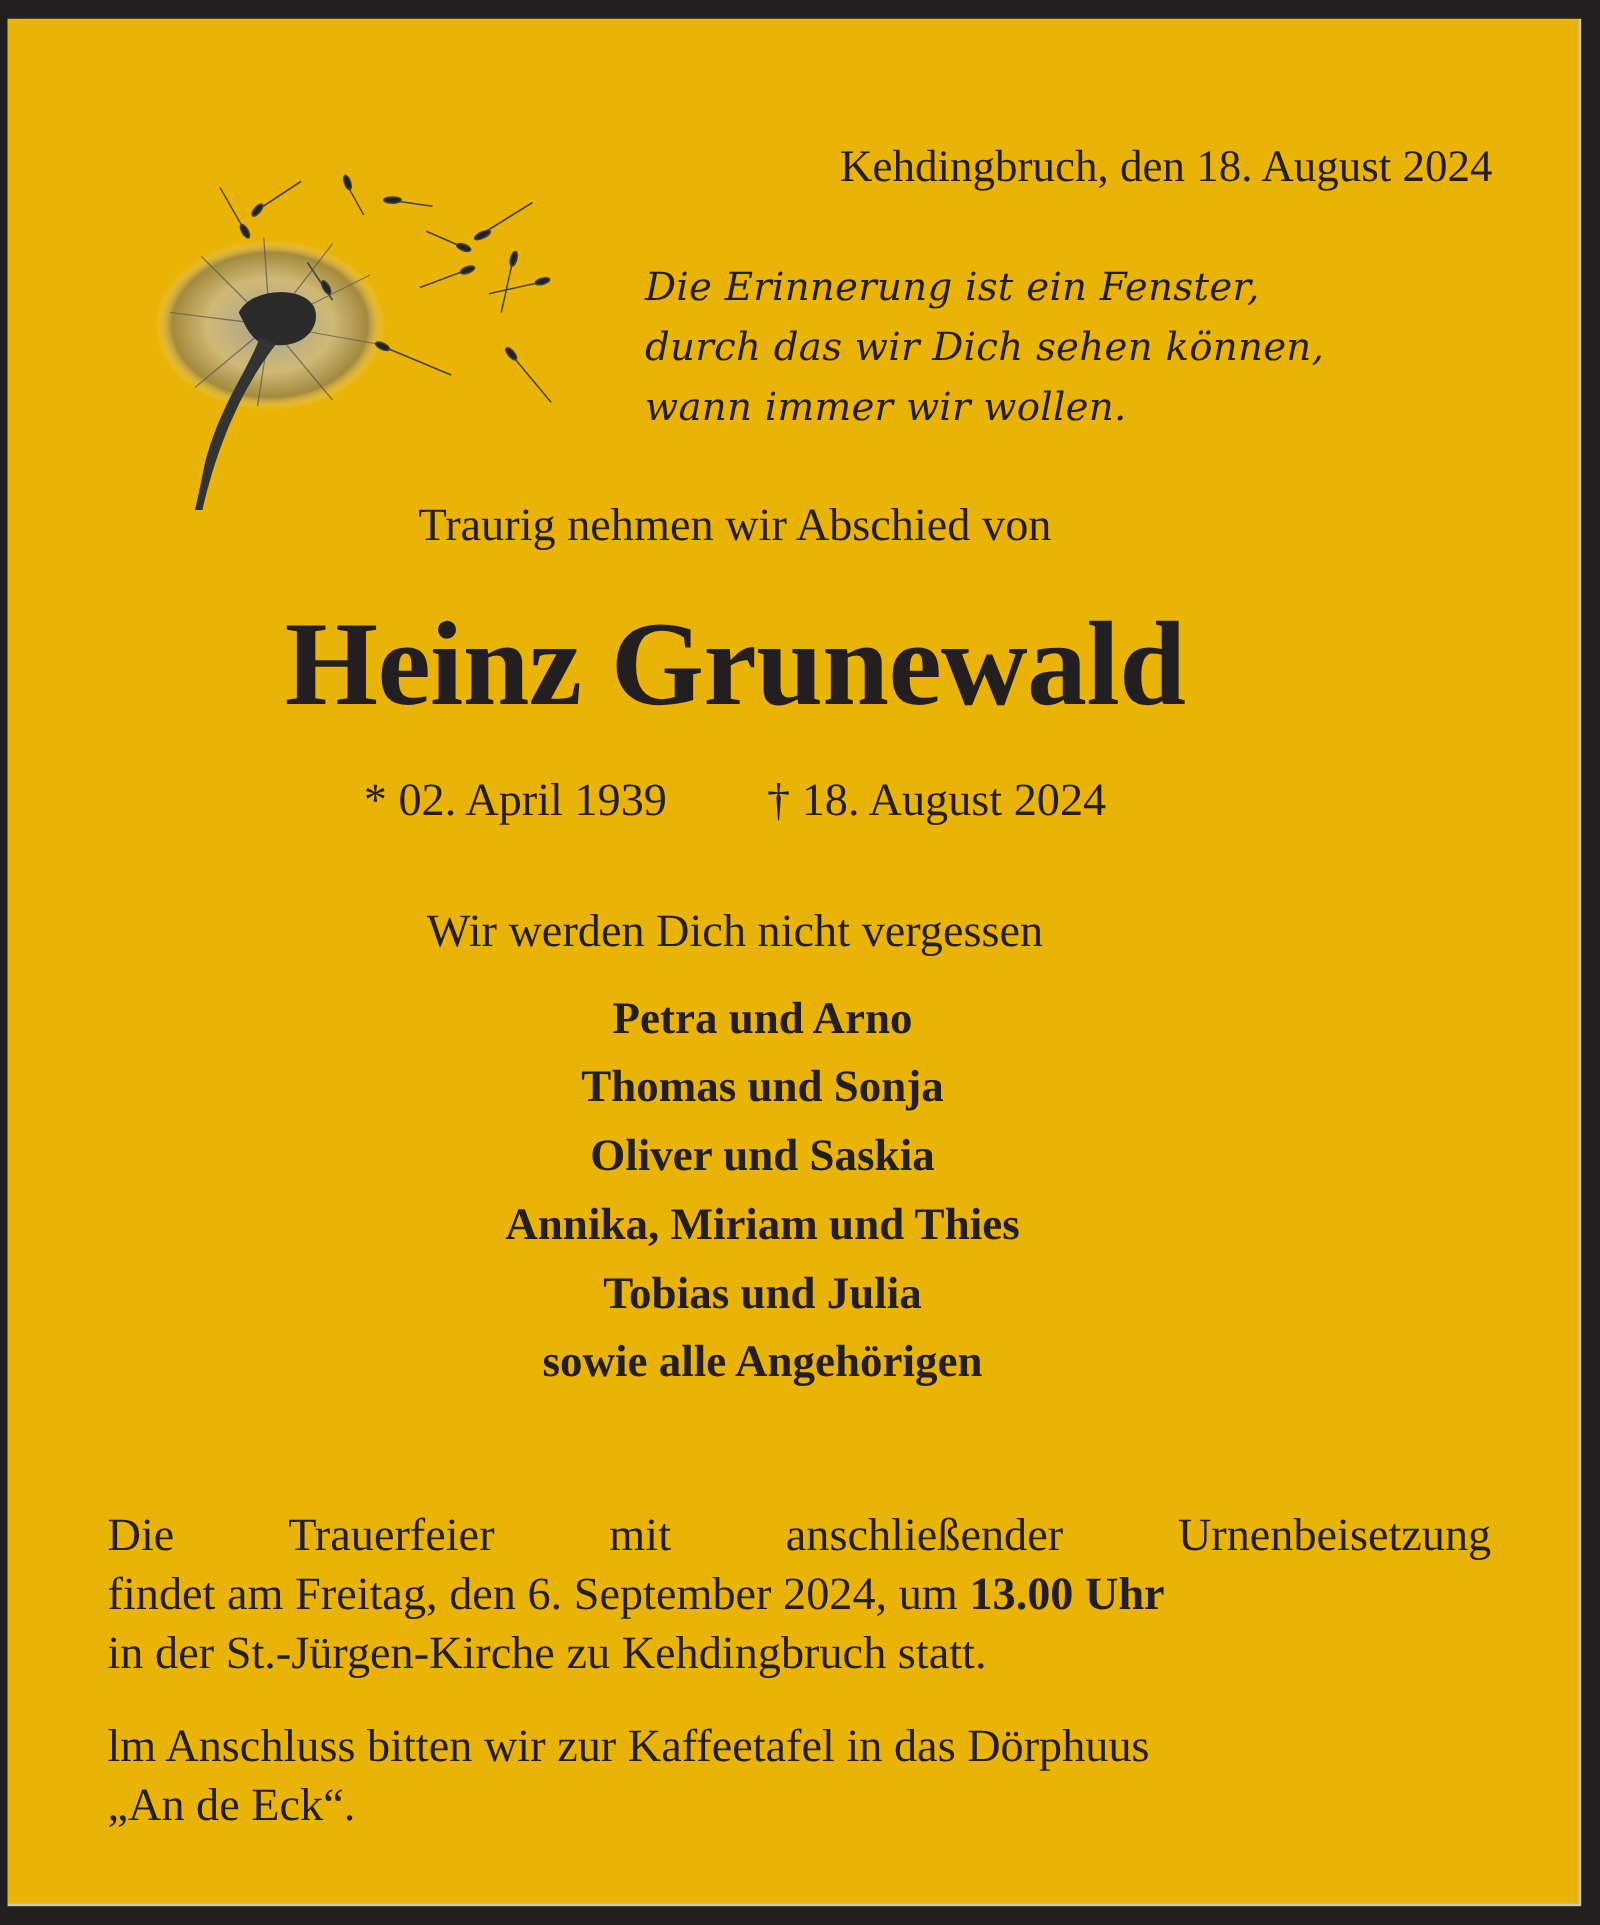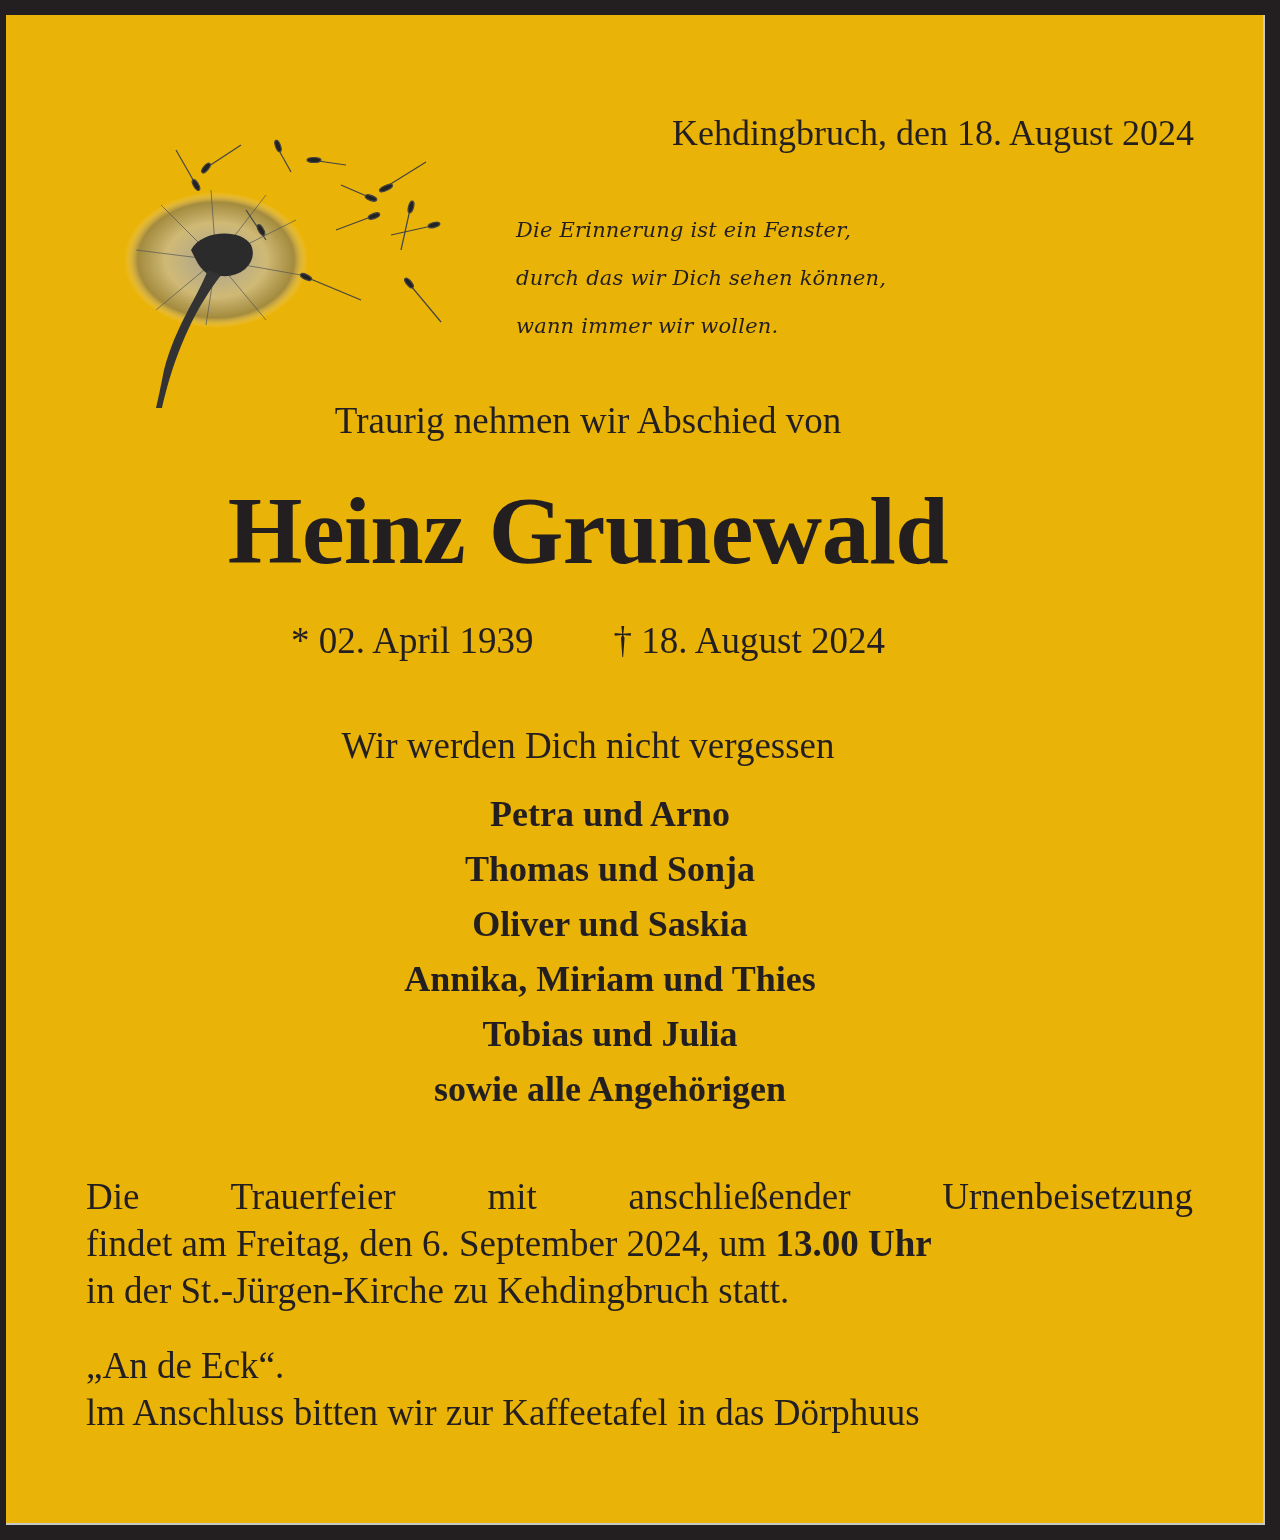--- a/index.html
+++ b/index.html
@@ -31,21 +31,21 @@
       font-family: "Liberation Serif", serif;
       font-size: 36px;
       line-height: 44px;
       white-space: nowrap;
     }
     .quote {
       position: absolute;
       left: 510px; top: 191px;
       font-family: "DejaVu Serif", serif;
       font-style: italic;
-      font-size: 21px;
+      font-size: 31px;
       line-height: 48px;
       letter-spacing: 0.2px;
     }
     .quote div { white-space: nowrap; }
     .center {
       position: absolute;
       left: 0; width: 1176px;
       text-align: center;
       white-space: nowrap;
     }
@@ -83,20 +83,21 @@
       font-size: 36px;
       line-height: 55px;
     }
     .mourners div { white-space: nowrap; padding-left: 44px; }
     .para {
       position: absolute;
       left: 86px; width: 1107px;
       font-family: "Liberation Serif", serif;
       font-size: 37px;
       line-height: 47px;
+      margin-top: 32px;
     }
     .para1 { top: 1173px; }
     .para2 { top: 1342px; }
     .line { white-space: nowrap; }
     .justify { text-align: justify; text-align-last: justify; }
     .bold { font-weight: bold; }
   </style>
 </head>
 <body>
 
@@ -185,15 +186,15 @@
   <div>sowie alle Angehörigen</div>
 </div>
 
 <div class="para para1">
   <div class="line justify">Die Trauerfeier mit anschließender Urnenbeisetzung</div>
   <div class="line"><span>findet am Freitag, den 6. September 2024, um </span><span class="bold">13.00 Uhr</span></div>
   <div class="line">in der St.-Jürgen-Kirche zu Kehdingbruch statt.</div>
 </div>
 
 <div class="para para2">
+  <div class="line">lm Anschluss bitten wir zur Kaffeetafel in das Dörphuus</div>
   <div class="line">„An de Eck“.</div>
-  <div class="line">lm Anschluss bitten wir zur Kaffeetafel in das Dörphuus</div>
 </div>
 
 </body></html>

